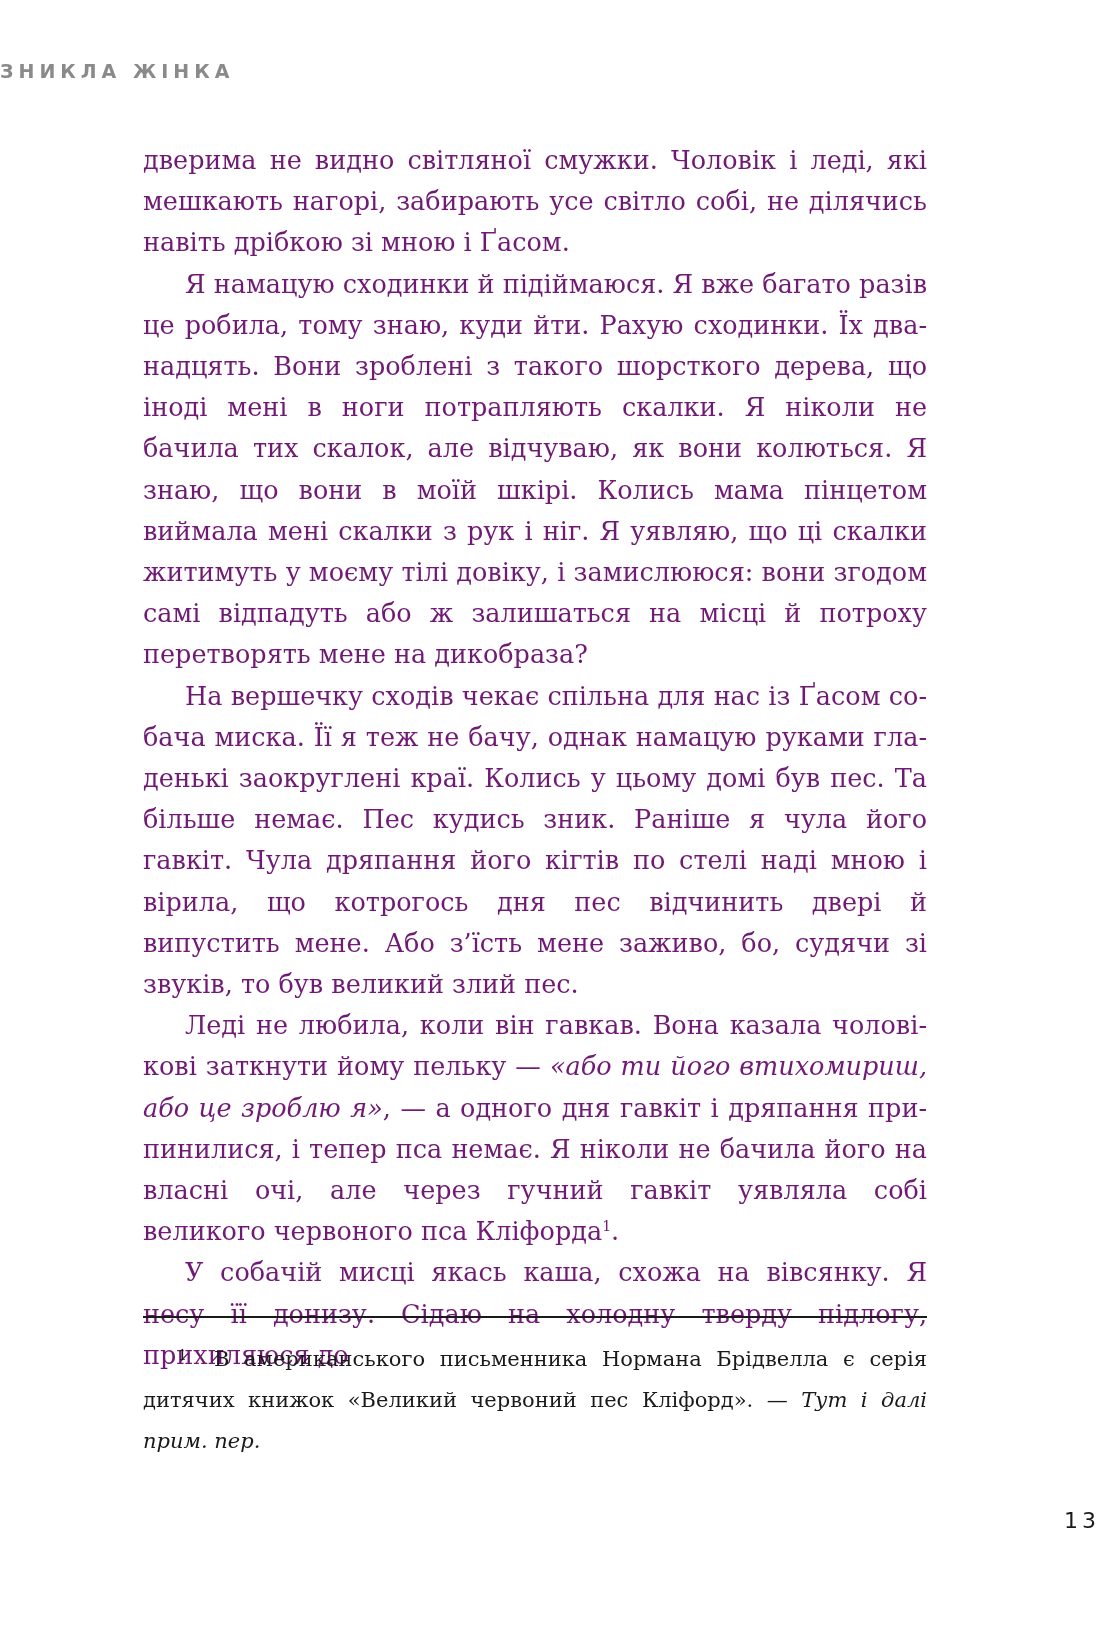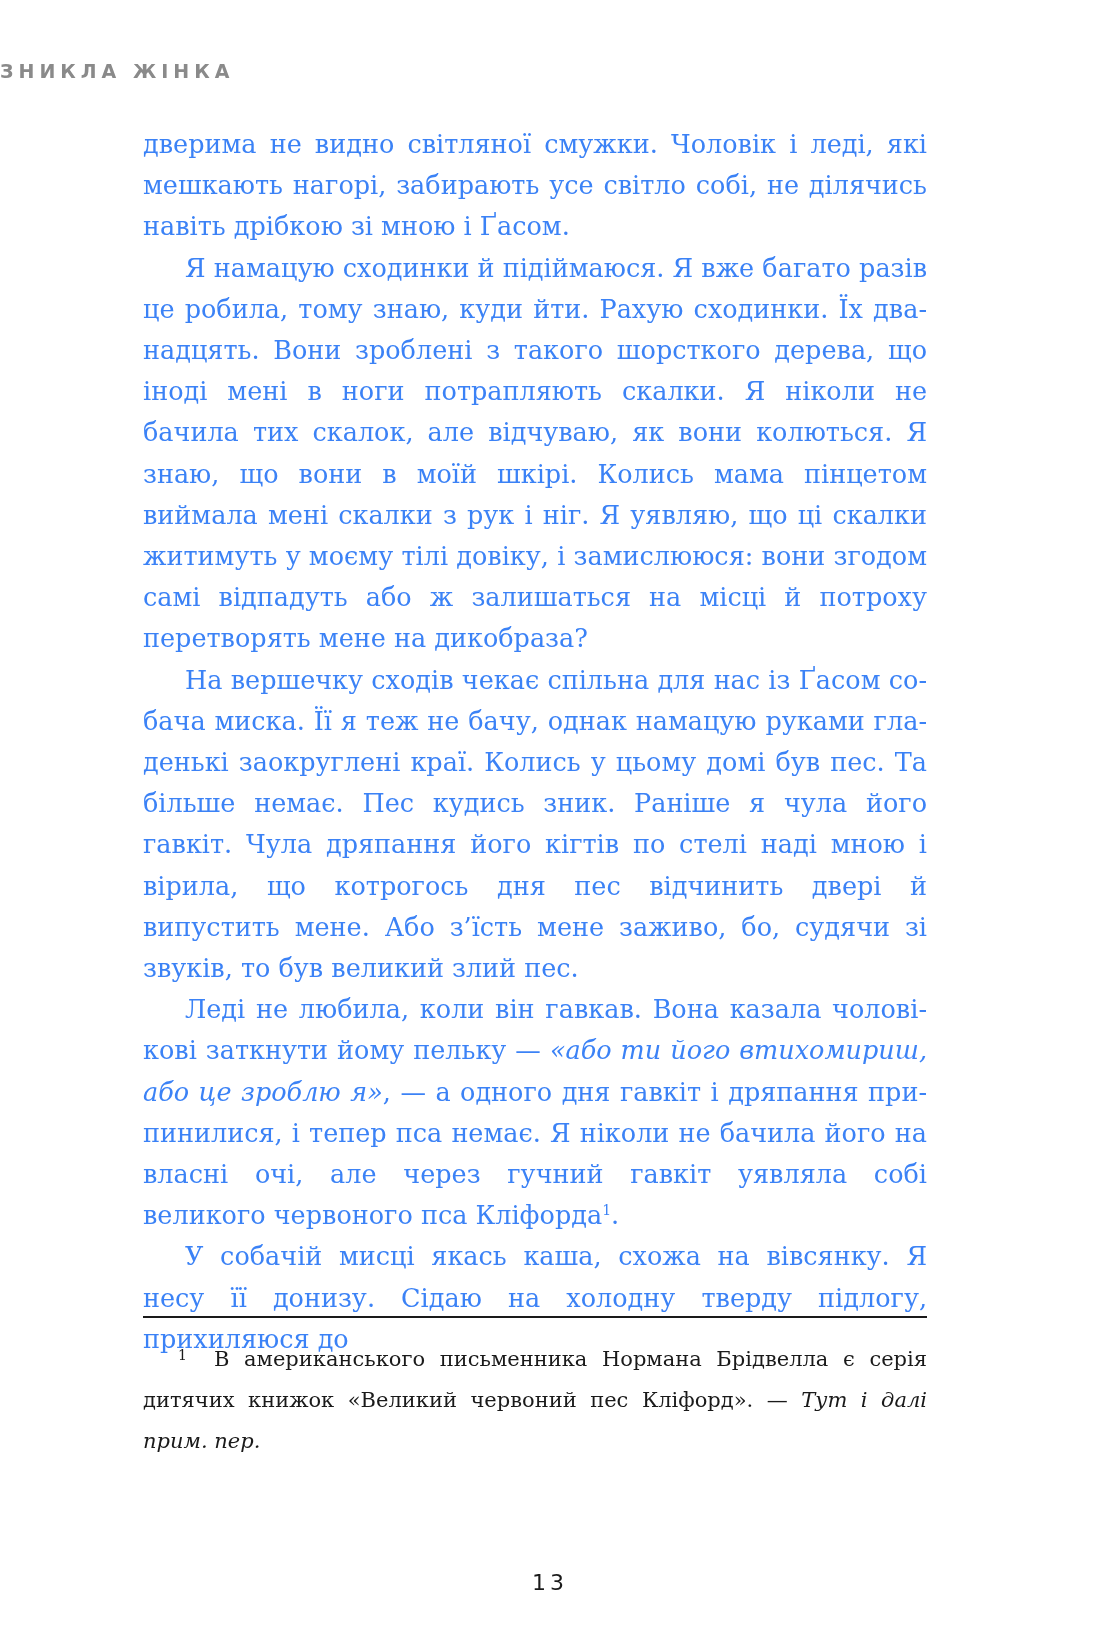--- a/index.html
+++ b/index.html
@@ -21,29 +21,29 @@
       width: 1100px;
       text-align: left;
       font-family: "DejaVu Sans", sans-serif;
       font-weight: bold;
       font-size: 19px;
       letter-spacing: 5px;
       color: #8a8a8a;
     }
     .text-block {
       position: absolute;
-      top: 124px;
+      top: 140px;
       left: 143px;
       width: 784px;
       font-family: "DejaVu Serif", serif;
       font-size: 25.5px;
       line-height: 41.2px;
       text-align: justify;
       hyphens: manual;
-      color: #3b82f6;
+      color: #701a75;
     }
     .text-block p {
       margin: 0;
       text-indent: 42px;
     }
     .text-block p.cont {
       text-indent: 0;
     }
     .text-block em {
       font-style: italic;
@@ -78,24 +78,24 @@
     }
     .footnote .fn-mark {
       display: inline-block;
       width: 36px;
       font-size: 14px;
       vertical-align: 6px;
       text-indent: 0;
     }
     .page-number {
       position: absolute;
-      top: 1570px;
+      top: 1508px;
       left: 0;
       width: 1100px;
-      text-align: center;
+      text-align: right;
       font-family: "DejaVu Sans", sans-serif;
       font-size: 22px;
       letter-spacing: 4px;
       color: #1a1a1a;
     }
   </style>
 </head>
 <body>
 
 <div class="running-head">ЗНИКЛА ЖІНКА</div>

